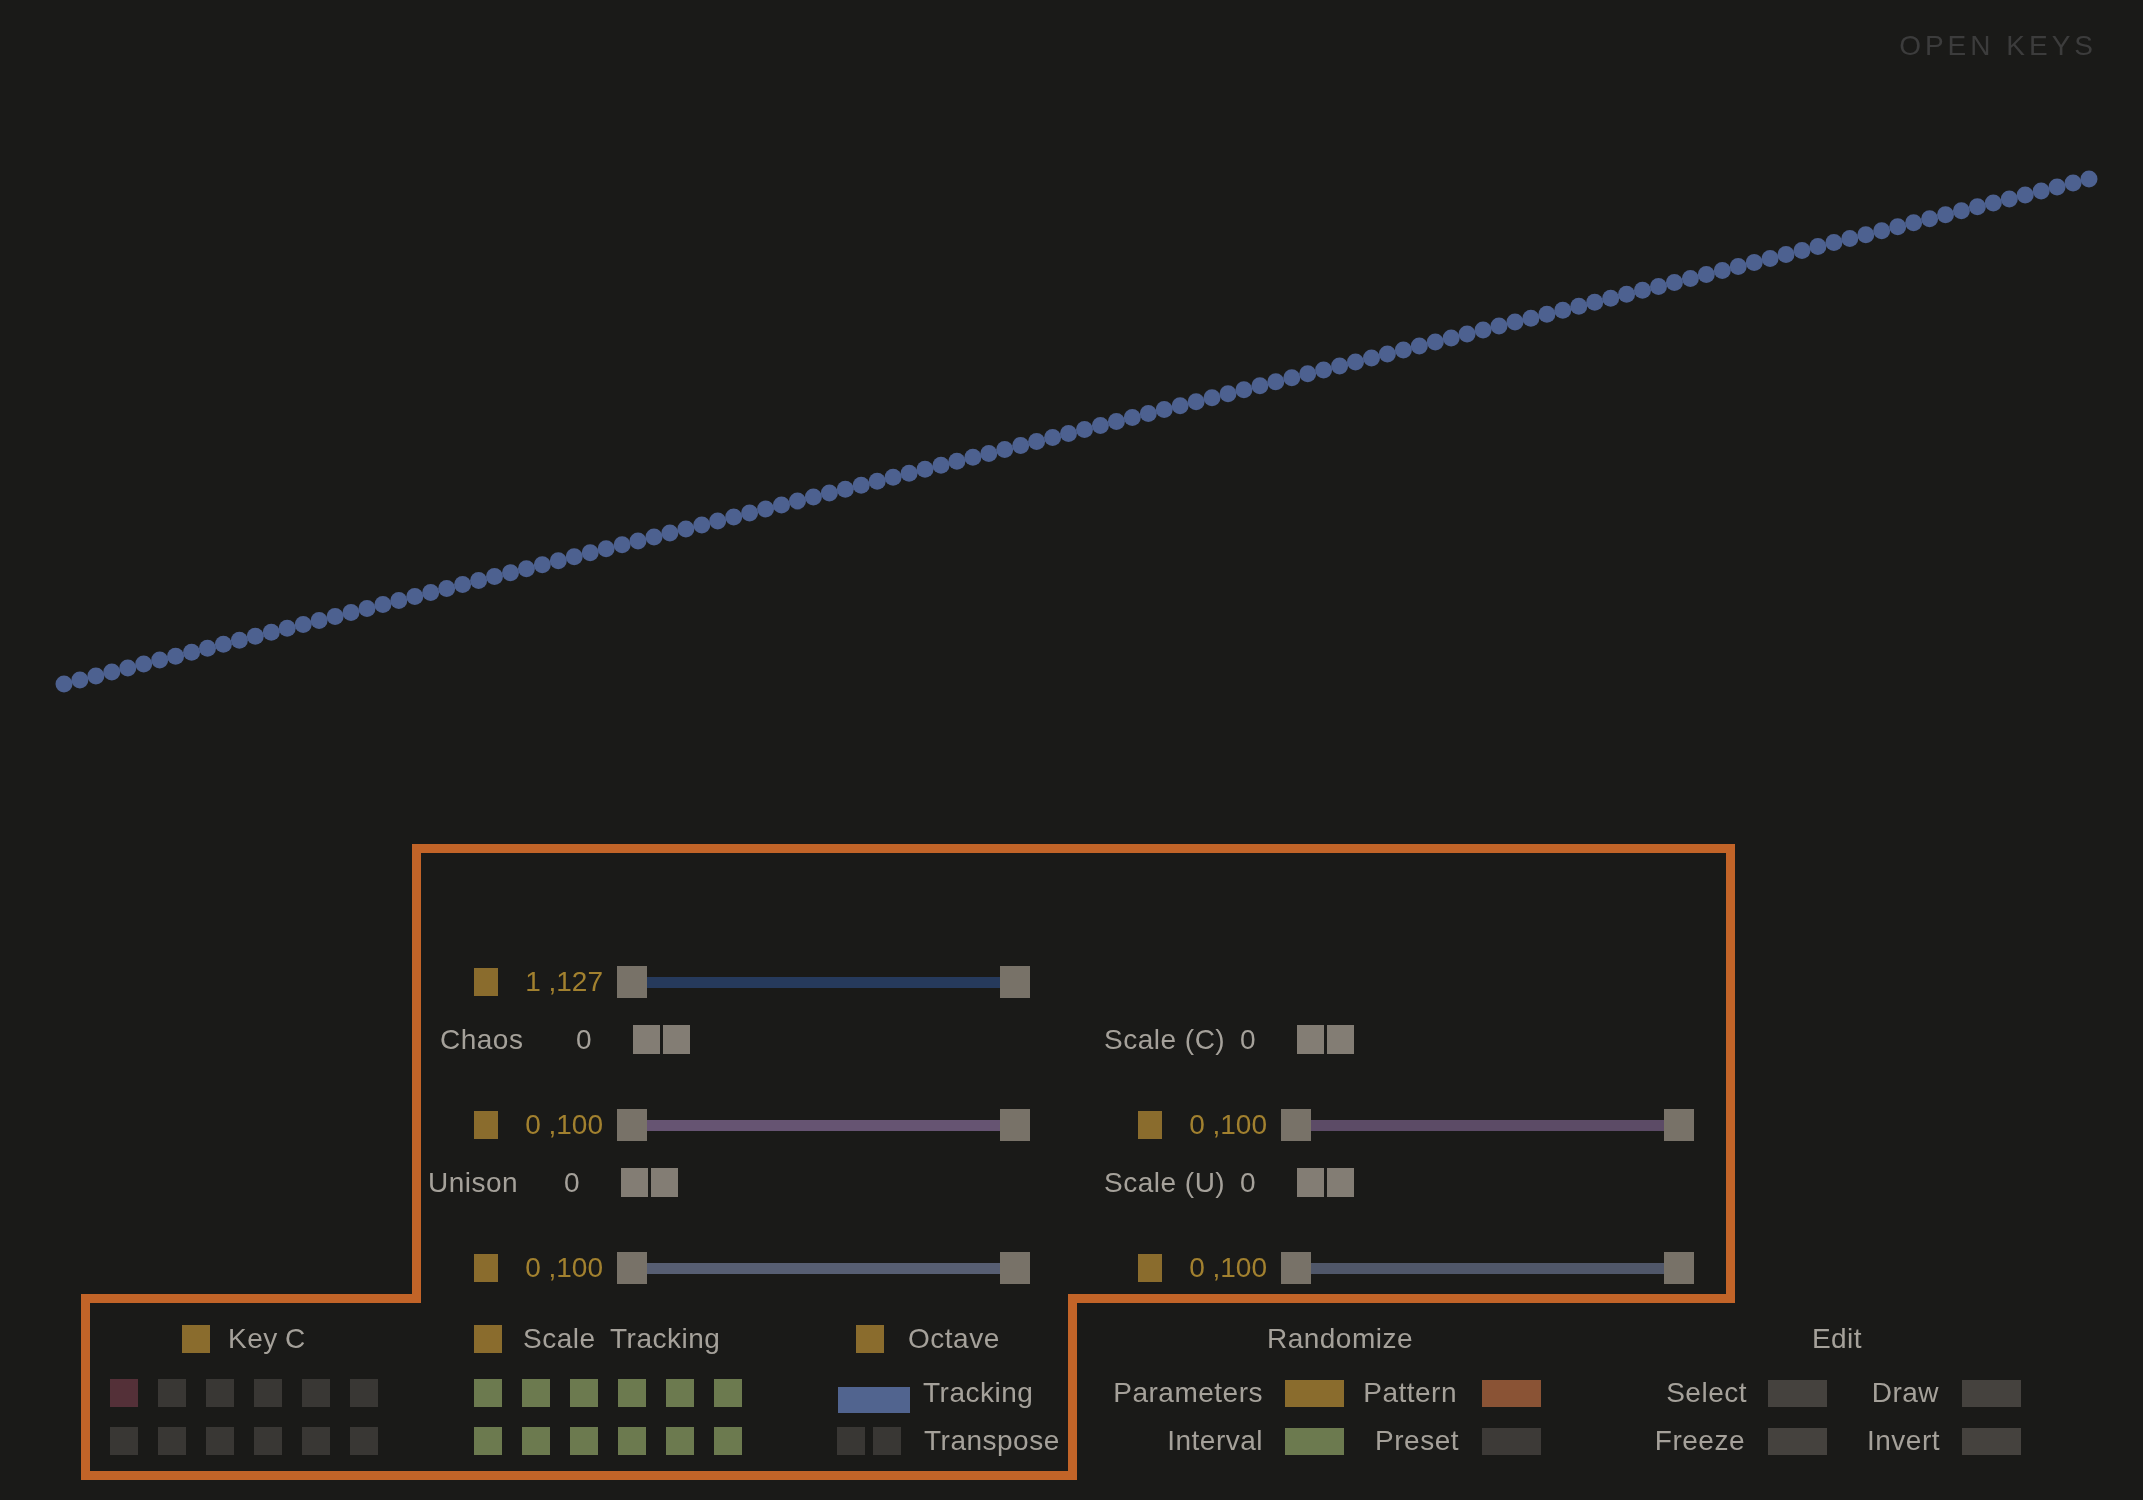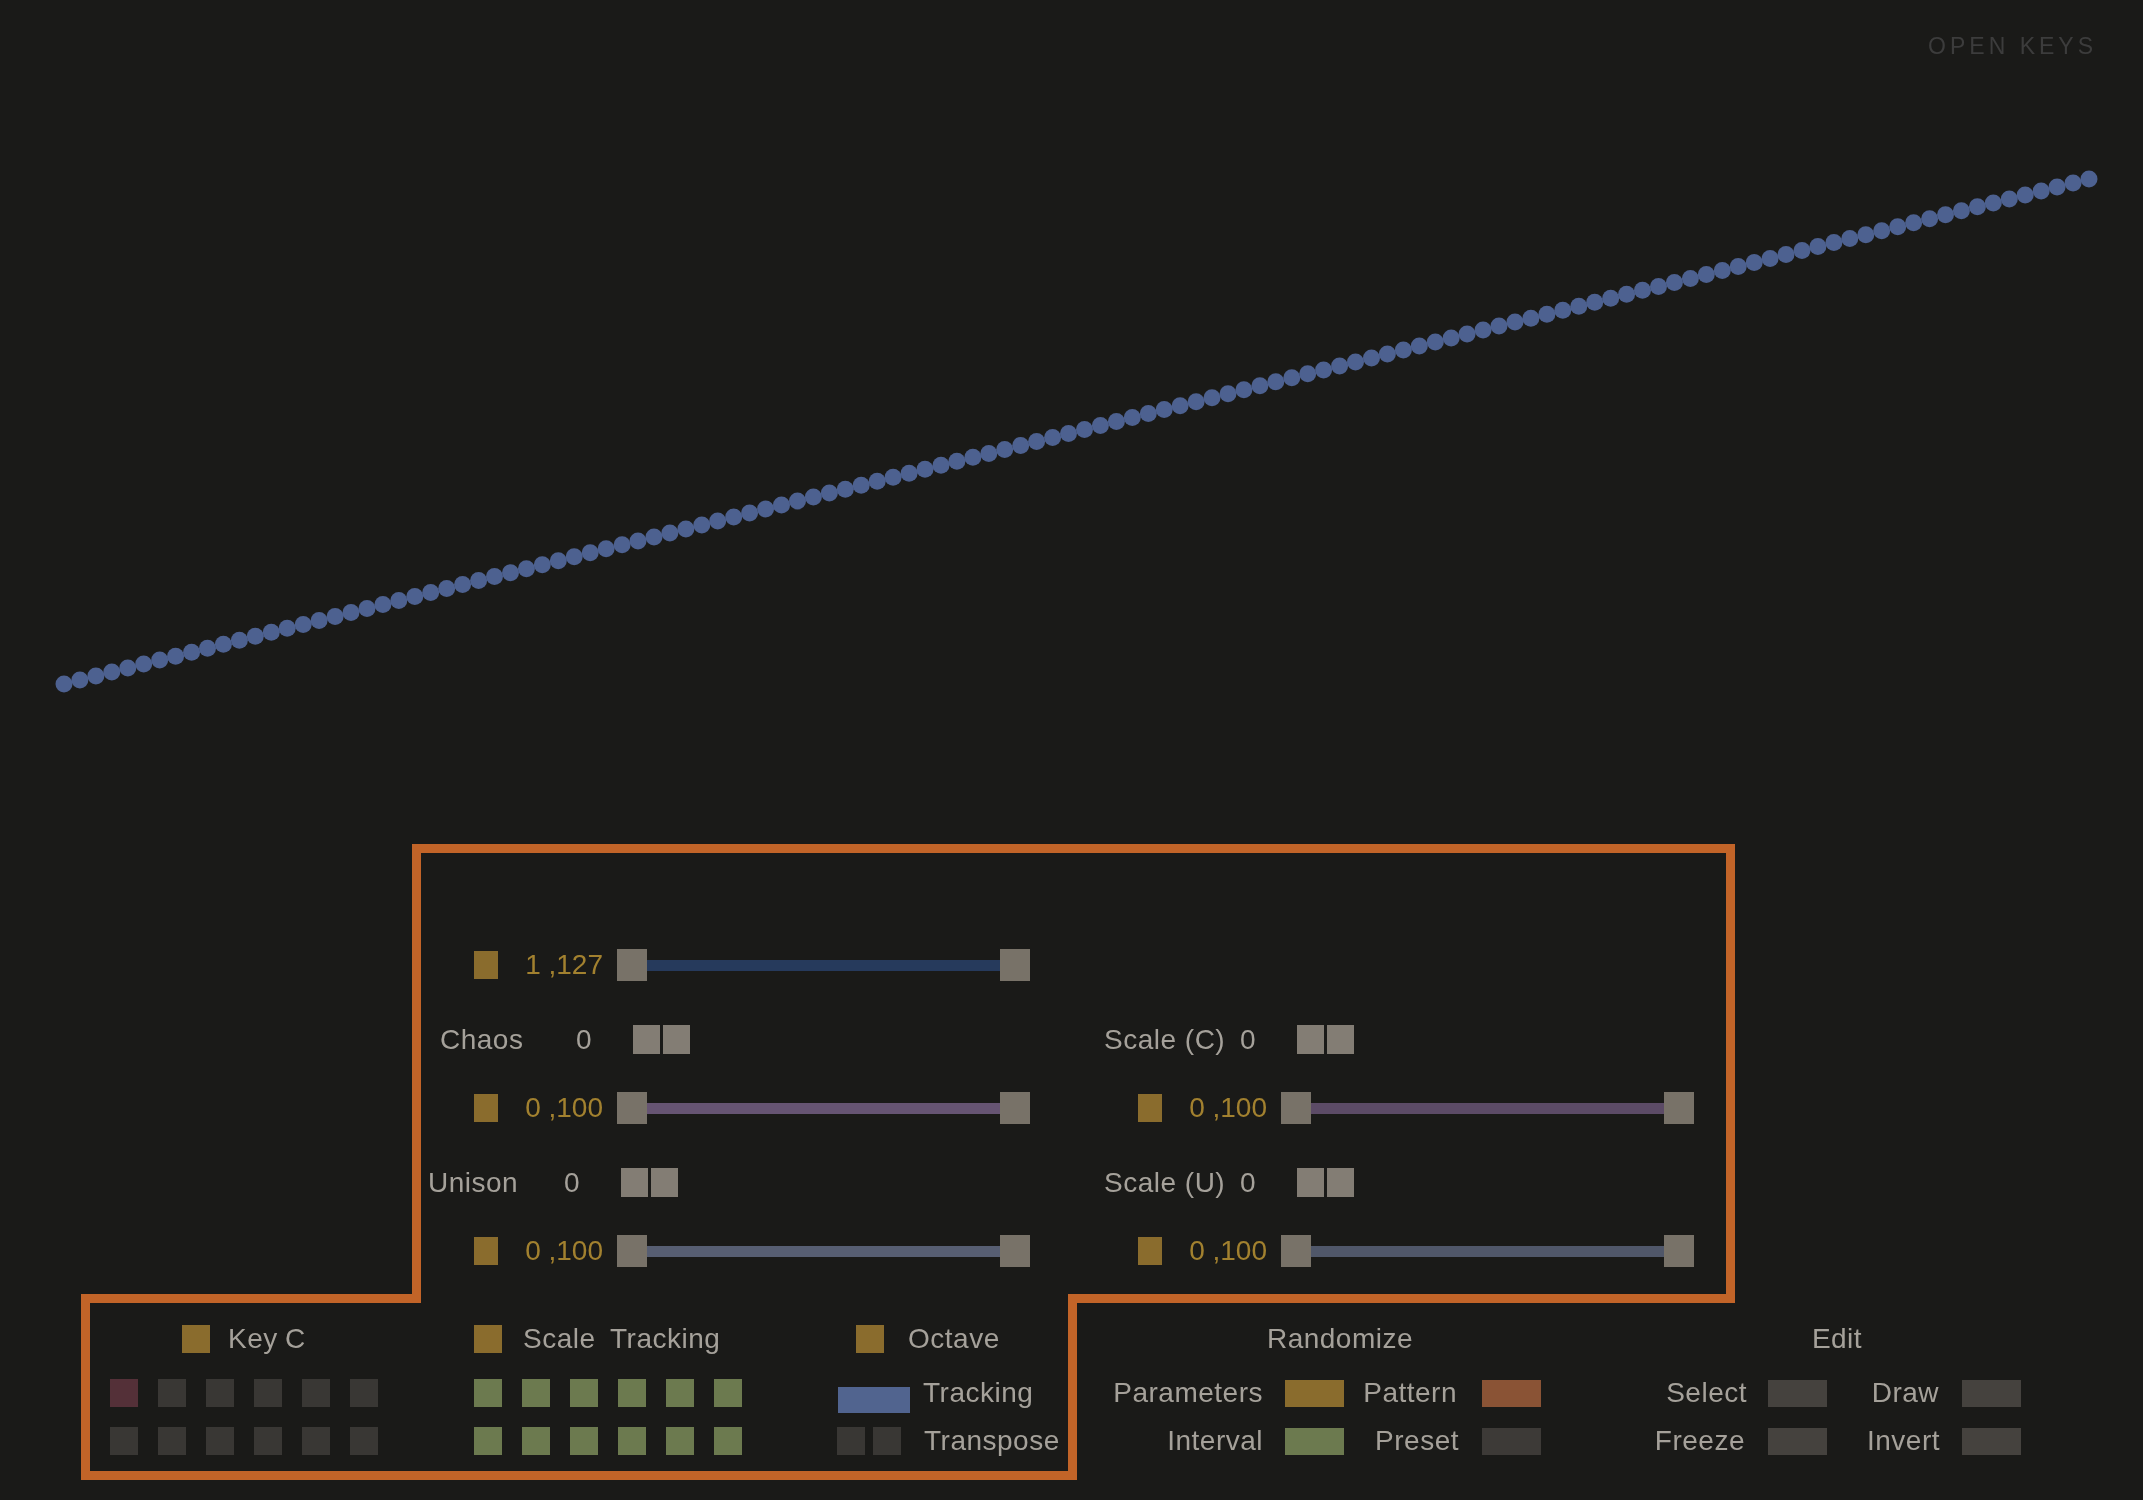--- a/index.html
+++ b/index.html
@@ -3,27 +3,27 @@
 <meta charset="utf-8">
 <style>
   html,body{margin:0;padding:0;background:#1a1a18;}
   .screen{position:relative;width:2143px;height:1500px;background:#1a1a18;overflow:hidden;
           font-family:"Liberation Sans","DejaVu Sans",sans-serif;color:#a5a19a;}
   .abs{position:absolute;}
   .txt{font-size:28px;font-weight:300;line-height:40px;height:40px;white-space:nowrap;letter-spacing:0.5px;}
   .right{text-align:right;}
   .center{text-align:center;}
   .gold-txt{color:#a2812f;}
-  .app-title{font-size:23px;letter-spacing:4px;color:#3c3c3c;font-weight:400;}
+  .app-title{font-size:28px;letter-spacing:4px;color:#3c3c3c;font-weight:400;}
   .swatch{position:absolute;width:28px;height:28px;}
   .wswatch{position:absolute;width:59px;height:27px;}
   .gswatch{position:absolute;width:24px;height:28px;top:4px;}
   .grange{position:absolute;left:60px;width:103px;top:0;line-height:36px;font-size:28px;text-align:right;}
   .prow{position:absolute;width:480px;height:40px;}
-  .srow{position:absolute;width:480px;height:36px;}
+  .srow{position:absolute;width:480px;height:36px;margin-top:17px;}
   .plabel{position:absolute;left:0;top:0;}
   .pvalue{position:absolute;left:90px;width:62px;top:0;text-align:right;}
   .steppers{position:absolute;left:193px;top:5px;display:flex;gap:3px;}
   .stepper{width:27px;height:29px;background:#837d74;}
   .blue-tick{position:absolute;left:187px;top:8px;width:5px;height:24px;}
   .slider{position:absolute;left:177px;top:0;width:413px;height:36px;display:flex;align-items:center;}
   .handle{width:30px;height:32px;background:#787268;flex:0 0 auto;}
   .track{flex:1 1 auto;height:11px;}
   .notes-row{position:absolute;display:flex;gap:20px;}
   .note-sq{width:28px;height:28px;}

